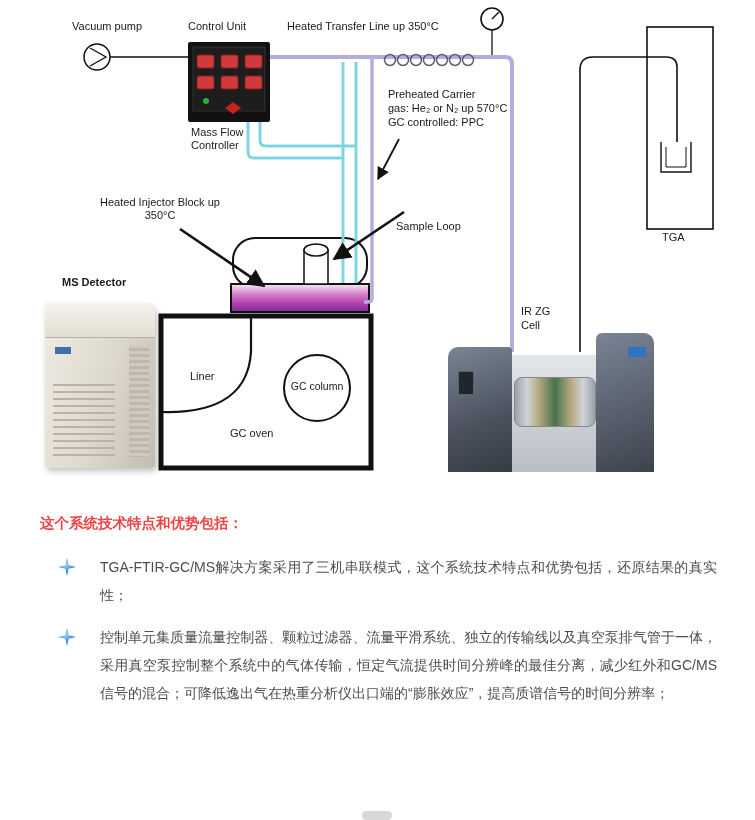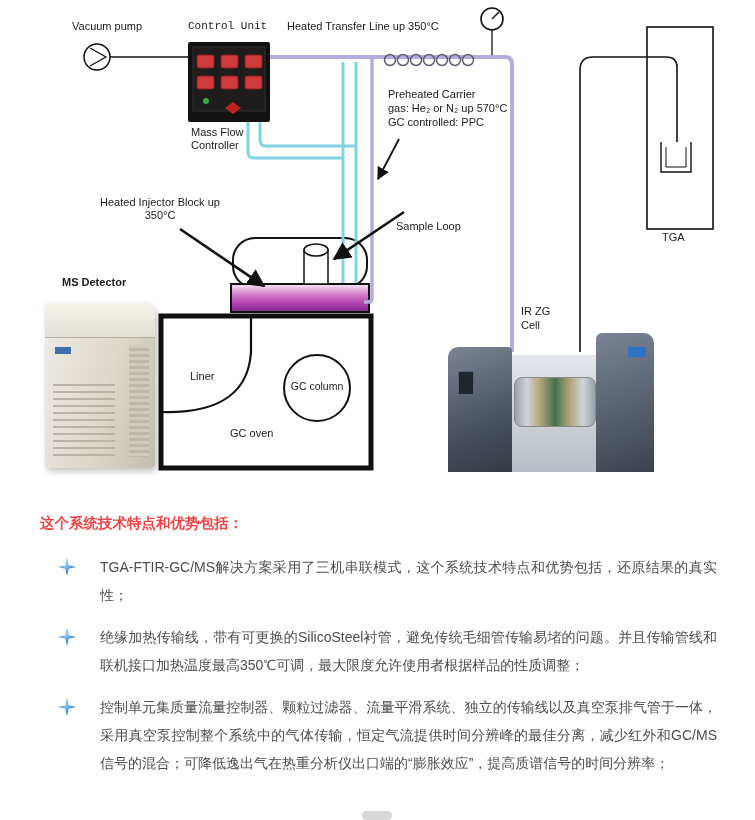--- a/index.html
+++ b/index.html
@@ -4,21 +4,21 @@
 <style>
   html,body{margin:0;padding:0;background:#fff;}
   body{width:755px;height:820px;font-family:"Liberation Sans",sans-serif;position:relative;overflow:hidden;}
   .page{position:relative;width:692px;height:820px;background:#fff;}
 
   
   .diagram{position:absolute;left:0;top:0;width:755px;height:500px;}
   .schematic{position:absolute;left:0;top:0;}
   .dlabel{position:absolute;font-size:11px;color:#1a1a1a;line-height:13px;z-index:3;}
   .lbl-vacuum{left:72px;top:20px;}
-  .lbl-cu{left:188px;top:20px;font-family:Liberation Mono, monospace;}
+  .lbl-cu{left:188px;top:20px;}
   .lbl-htl{left:287px;top:20px;}
   .lbl-mfc{left:191px;top:126px;width:62px;}
   .lbl-pre{left:388px;top:87px;line-height:14px;}
   .lbl-inj{left:94px;top:196px;width:132px;text-align:center;}
   .lbl-loop{left:396px;top:196px;margin-top:24px;}
   .lbl-ms{left:62px;top:276px;font-weight:bold;}
   .lbl-liner{left:190px;top:370px;}
   .lbl-col{left:284px;top:380px;width:66px;text-align:center;font-size:10.5px;}
   .lbl-oven{left:230px;top:427px;}
   .lbl-ir{left:521px;top:304px;width:44px;line-height:14px;}
@@ -195,24 +195,20 @@
   </div>
 
   <div class="content">
     <div class="title">这个系统技术特点和优势包括：</div>
 
     <div class="bullet">
       <span class="star"></span>
       <p>TGA-FTIR-GC/MS解决方案采用了三机串联模式，这个系统技术特点和优势包括，还原结果的真实性；</p>
     </div>
 
-    <div class="bullet">
-      <span class="star"></span>
-      <p>绝缘加热传输线，带有可更换的SilicoSteel衬管，避免传统毛细管传输易堵的问题。并且传输管线和联机接口加热温度最高350℃可调，最大限度允许使用者根据样品的性质调整；</p>
-    </div>
 
     <div class="bullet">
       <span class="star"></span>
       <p>控制单元集质量流量控制器、颗粒过滤器、流量平滑系统、独立的传输线以及真空泵排气管于一体，采用真空泵控制整个系统中的气体传输，恒定气流提供时间分辨峰的最佳分离，减少红外和GC/MS信号的混合；可降低逸出气在热重分析仪出口端的“膨胀效应”，提高质谱信号的时间分辨率；</p>
     </div>
   </div>
 
   <div class="nub"></div>
 </div>
 

